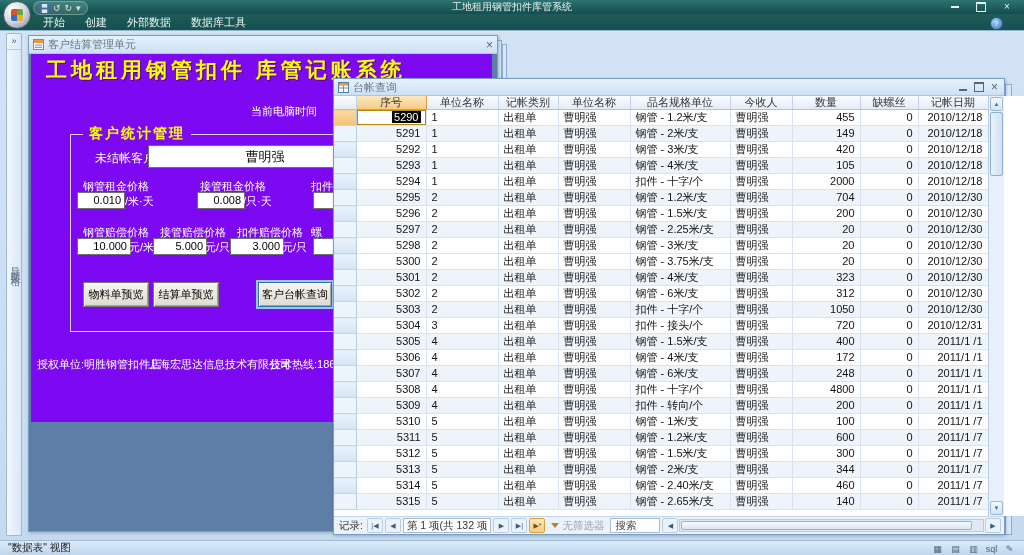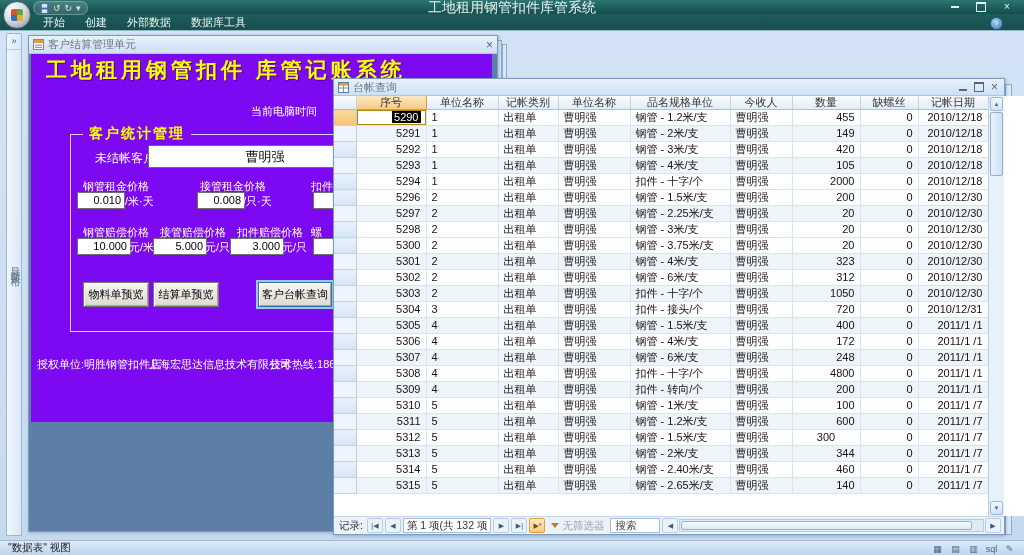--- a/index.html
+++ b/index.html
@@ -21,21 +21,21 @@
   .oq1{background:#d9542b;border-radius:2px 0 0 0;}
   .oq2{background:#62a83c;border-radius:0 2px 0 0;}
   .oq3{background:#2f6fd0;border-radius:0 0 0 2px;}
   .oq4{background:#e8b325;border-radius:0 0 2px 0;}
   .qat{position:absolute;left:33px;top:1px;height:12px;display:flex;align-items:center;gap:4px;
     background:rgba(255,255,255,.14);border:1px solid rgba(255,255,255,.25);border-radius:7px;
     padding:0 6px;z-index:40;}
   .qat-save{width:9px;height:9px;display:inline-block;}
   .qat-g{color:#d8e8e6;font-size:9px;line-height:9px;}
   .apptitle{position:absolute;left:0;top:0;width:1024px;text-align:center;color:#e6f2f0;
-    font-size:14px;line-height:14px;}
+    font-size:10px;line-height:14px;}
   .winbtns{position:absolute;right:6px;top:1px;display:flex;gap:4px;z-index:40;}
   .wbtn{width:22px;height:12px;display:flex;align-items:center;justify-content:center;
     color:#eaf3f2;font-size:10px;line-height:12px;}
   .minbar{display:block;width:8px;height:2px;background:#eaf3f2;}
   .maxbox{display:block;width:8px;height:7px;border:1px solid #eaf3f2;border-top-width:2px;}
   .helpcircle{position:absolute;right:21px;top:17px;width:11px;height:11px;border-radius:50%;
     background:radial-gradient(circle at 35% 30%,#9ecdf0,#3f7fc0);border:1px solid #2a5f94;
     color:#fff;font-size:7px;line-height:11px;text-align:center;z-index:31;}
 
   
@@ -360,20 +360,32 @@
                 <td style="text-align: right;">5294</td>
                 <td style="text-align: left;">1</td>
                 <td style="text-align: left;">出租单</td>
                 <td style="text-align: left;">曹明强</td>
                 <td style="text-align: left;">扣件 - 十字/个</td>
                 <td style="text-align: left;">曹明强</td>
                 <td style="text-align: right;">2000</td>
                 <td style="text-align: right;">0</td>
                 <td style="text-align: right;">2010/12/18</td>
               </tr>
+              <tr class="even">
+                <td class="selcol"></td>
+                <td style="text-align: right;">5295</td>
+                <td style="text-align: left;">2</td>
+                <td style="text-align: left;">出租单</td>
+                <td style="text-align: left;">曹明强</td>
+                <td style="text-align: left;">钢管 - 1.2米/支</td>
+                <td style="text-align: left;">曹明强</td>
+                <td style="text-align: right;">704</td>
+                <td style="text-align: right;">0</td>
+                <td style="text-align: right;">2010/12/30</td>
+              </tr>
               <tr>
                 <td class="selcol"></td>
                 <td style="text-align: right;">5296</td>
                 <td style="text-align: left;">2</td>
                 <td style="text-align: left;">出租单</td>
                 <td style="text-align: left;">曹明强</td>
                 <td style="text-align: left;">钢管 - 1.5米/支</td>
                 <td style="text-align: left;">曹明强</td>
                 <td style="text-align: right;">200</td>
                 <td style="text-align: right;">0</td>
@@ -548,21 +560,21 @@
                 <td style="text-align: right;">2011/1 /7</td>
               </tr>
               <tr>
                 <td class="selcol"></td>
                 <td style="text-align: right;">5312</td>
                 <td style="text-align: left;">5</td>
                 <td style="text-align: left;">出租单</td>
                 <td style="text-align: left;">曹明强</td>
                 <td style="text-align: left;">钢管 - 1.5米/支</td>
                 <td style="text-align: left;">曹明强</td>
-                <td style="text-align: center;">300</td>
+                <td style="text-align: right;">300</td>
                 <td style="text-align: right;">0</td>
                 <td style="text-align: right;">2011/1 /7</td>
               </tr>
               <tr class="even">
                 <td class="selcol"></td>
                 <td style="text-align: right;">5313</td>
                 <td style="text-align: left;">5</td>
                 <td style="text-align: left;">出租单</td>
                 <td style="text-align: left;">曹明强</td>
                 <td style="text-align: left;">钢管 - 2米/支</td>

